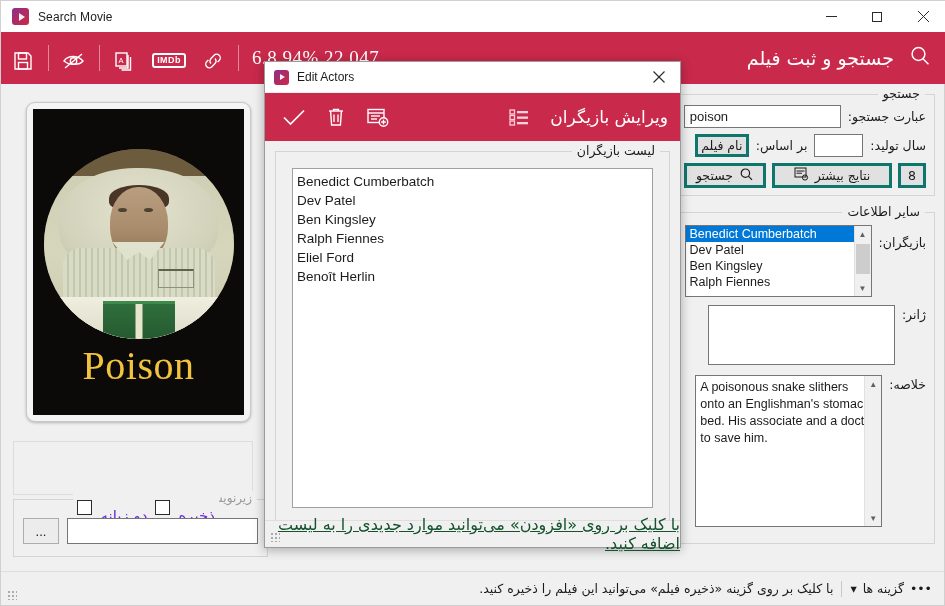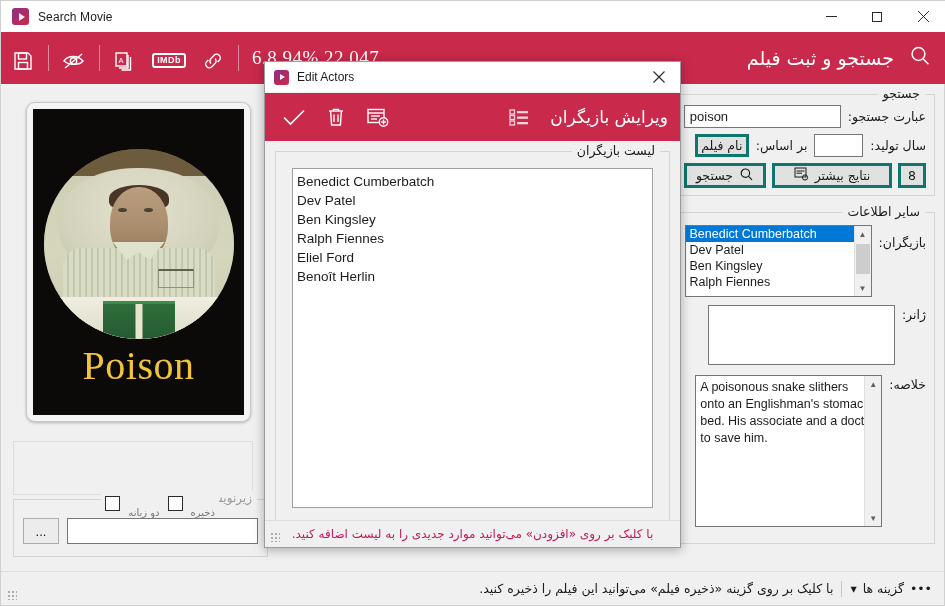--- a/index.html
+++ b/index.html
@@ -202,21 +202,21 @@
     position: absolute; right: 48px; top: -11px;
     display: flex; align-items: center; gap: 8px;
     background: #f0f0f0; padding: 0 4px;
     direction: rtl;
   }
   .chk {
     width: 13px; height: 13px; background: #ffffff;
     border: 1px solid #2b2b2b;
   }
   .chk-label {
-    font-size: 10px; color: #737373;
+    font-size: 15px; color: #6d28d9;
     font-family: "DejaVu Sans", sans-serif;
     margin-top: 18px;
   }
   .sub-row {
     position: absolute; left: 9px; right: 9px; top: 18px;
     display: flex; align-items: center; gap: 8px;
     direction: ltr;
   }
   .dots-btn {
     width: 36px; height: 26px;
@@ -368,22 +368,23 @@
     white-space: nowrap;
     font-family: "Liberation Sans", sans-serif;
   }
   .dlg-statusbar {
     position: absolute; left: 0; right: 0; bottom: 0; height: 26px;
     background: #f0f0f0; border-top: 1px solid #dedede;
     display: flex; align-items: center; justify-content: center;
     direction: rtl;
   }
   .dlg-status-text {
-    font-size: 12px; color: #be185d;
-    font-family: "DejaVu Sans", sans-serif;
+    font-size: 16px; color: #14532d;
+    font-family: "DejaVu Sans", sans-serif;
+    text-decoration: underline;
   }
   .grip {
     position: absolute; left: 5px; bottom: 5px;
     width: 10px; height: 10px;
     background-image:
       radial-gradient(circle, #aaaaaa 1px, transparent 1.2px);
     background-size: 4px 4px;
   }
 
   

